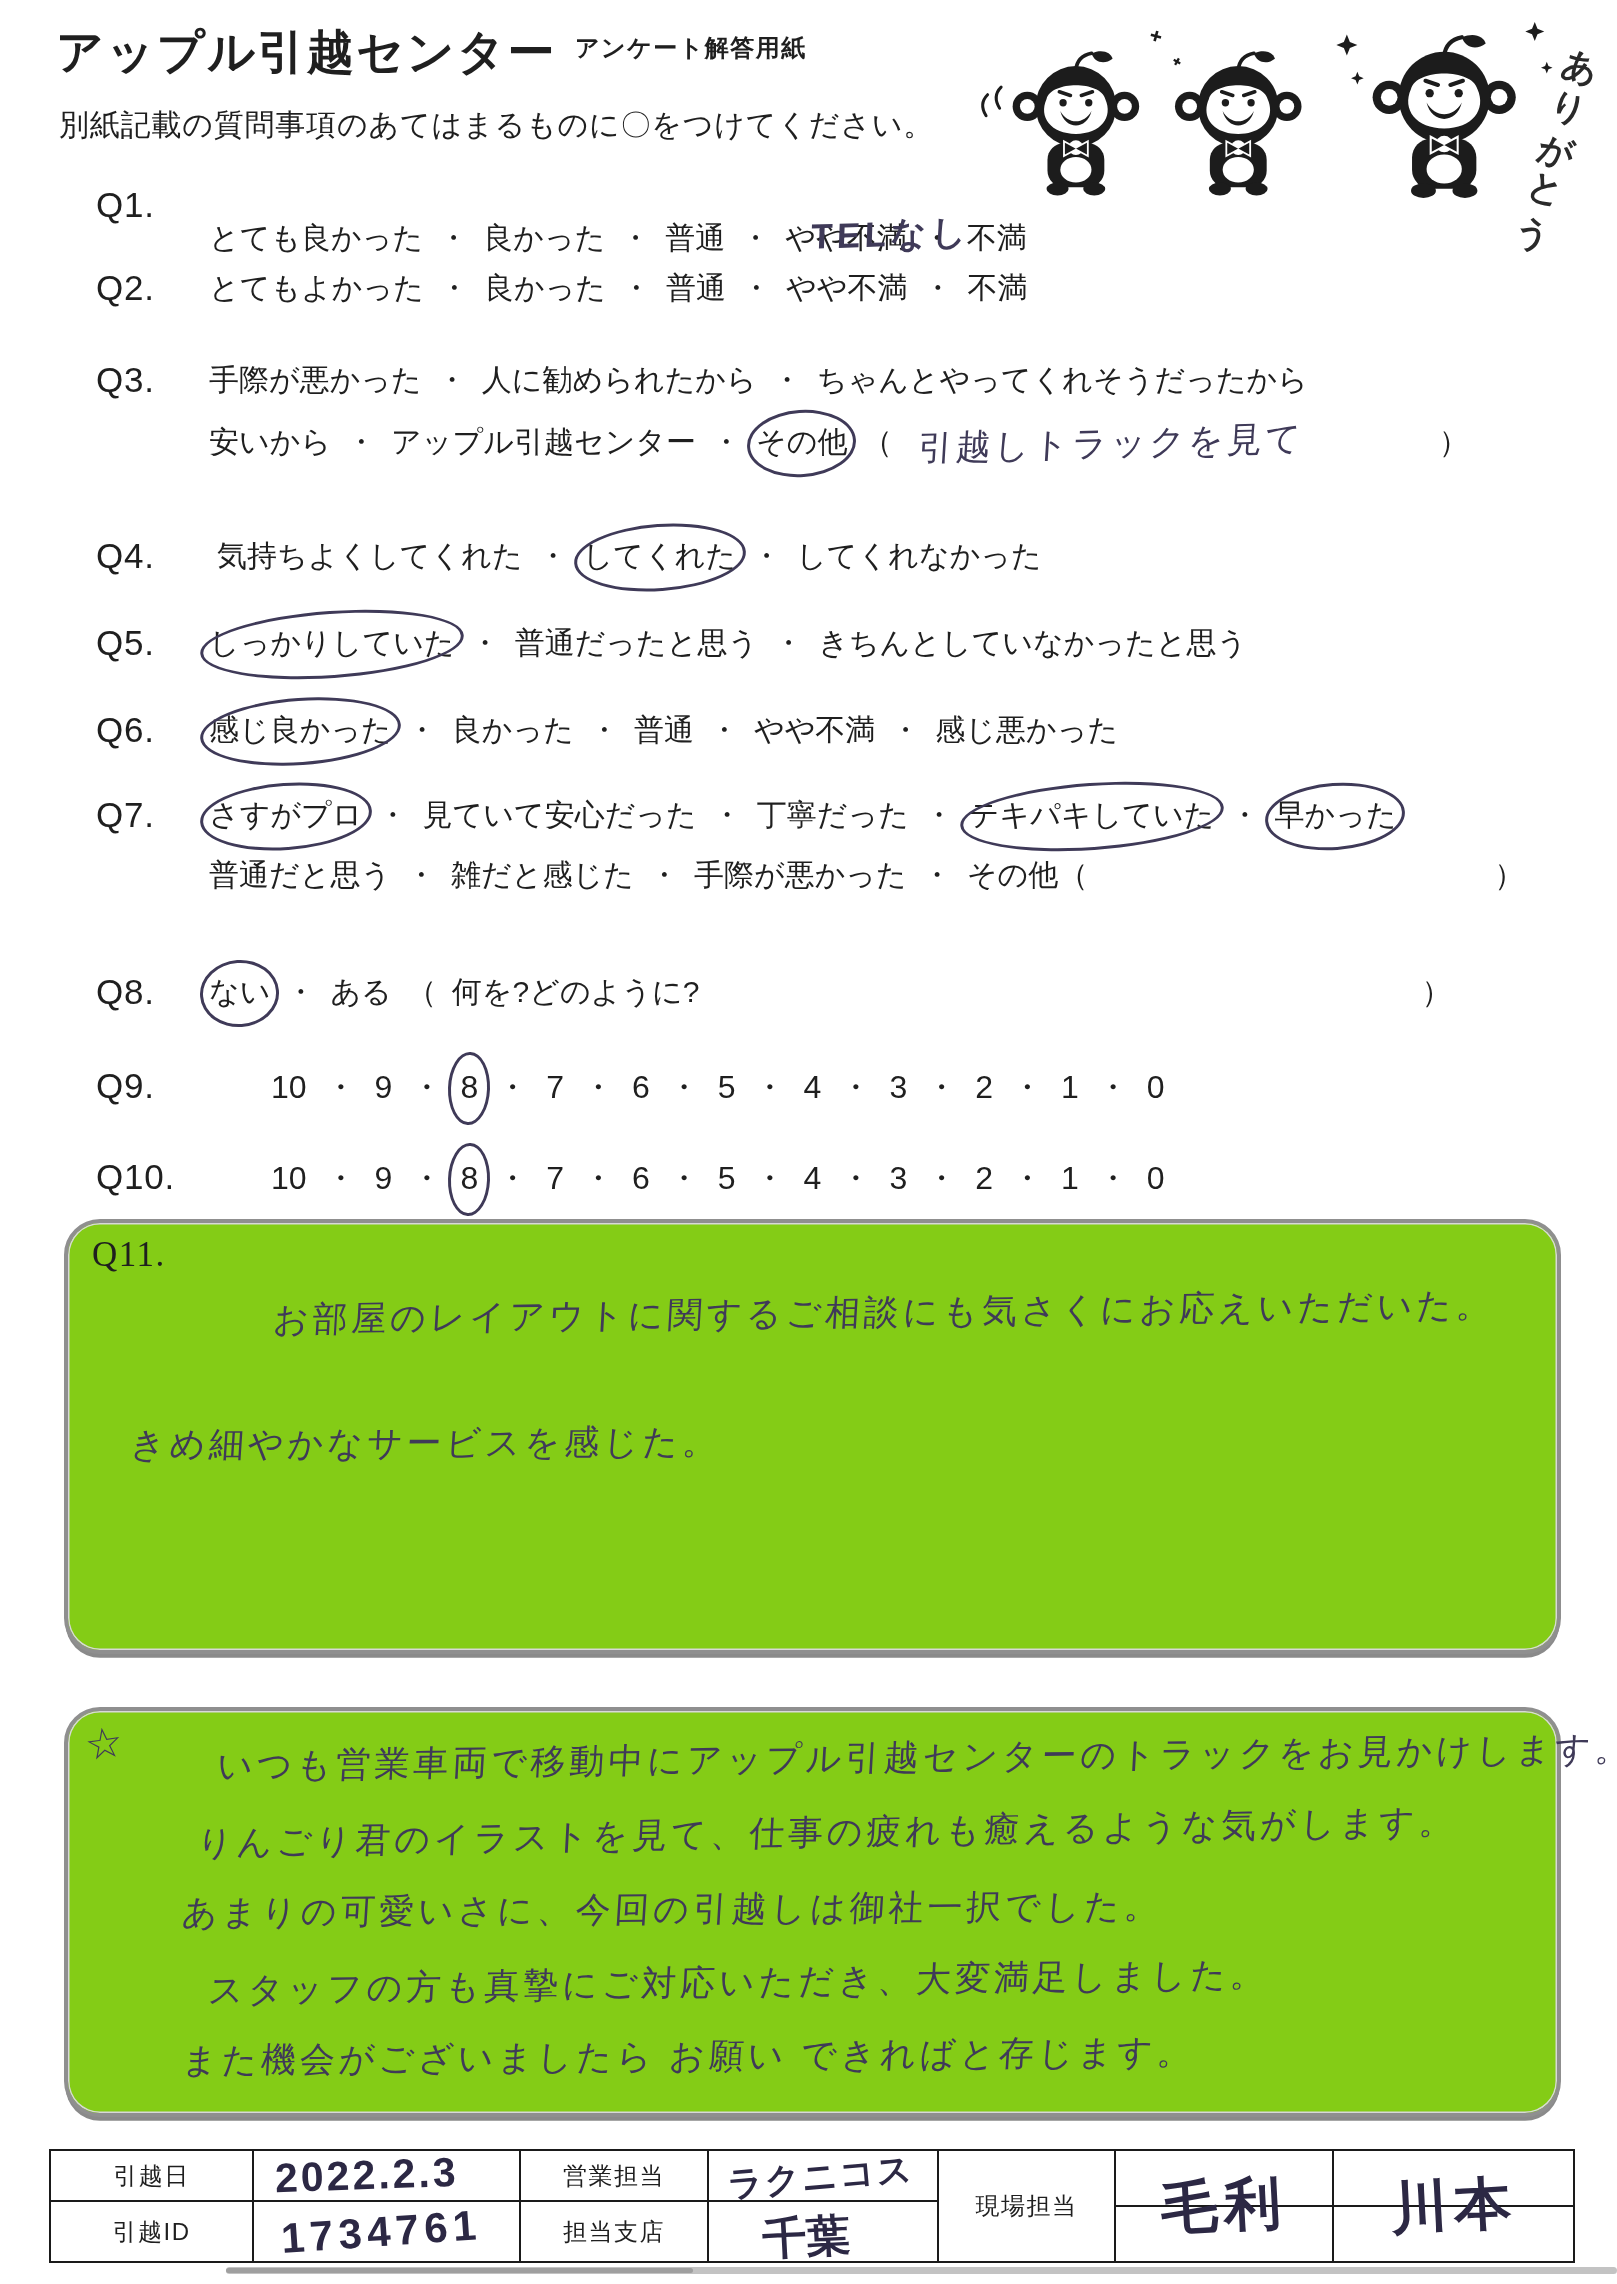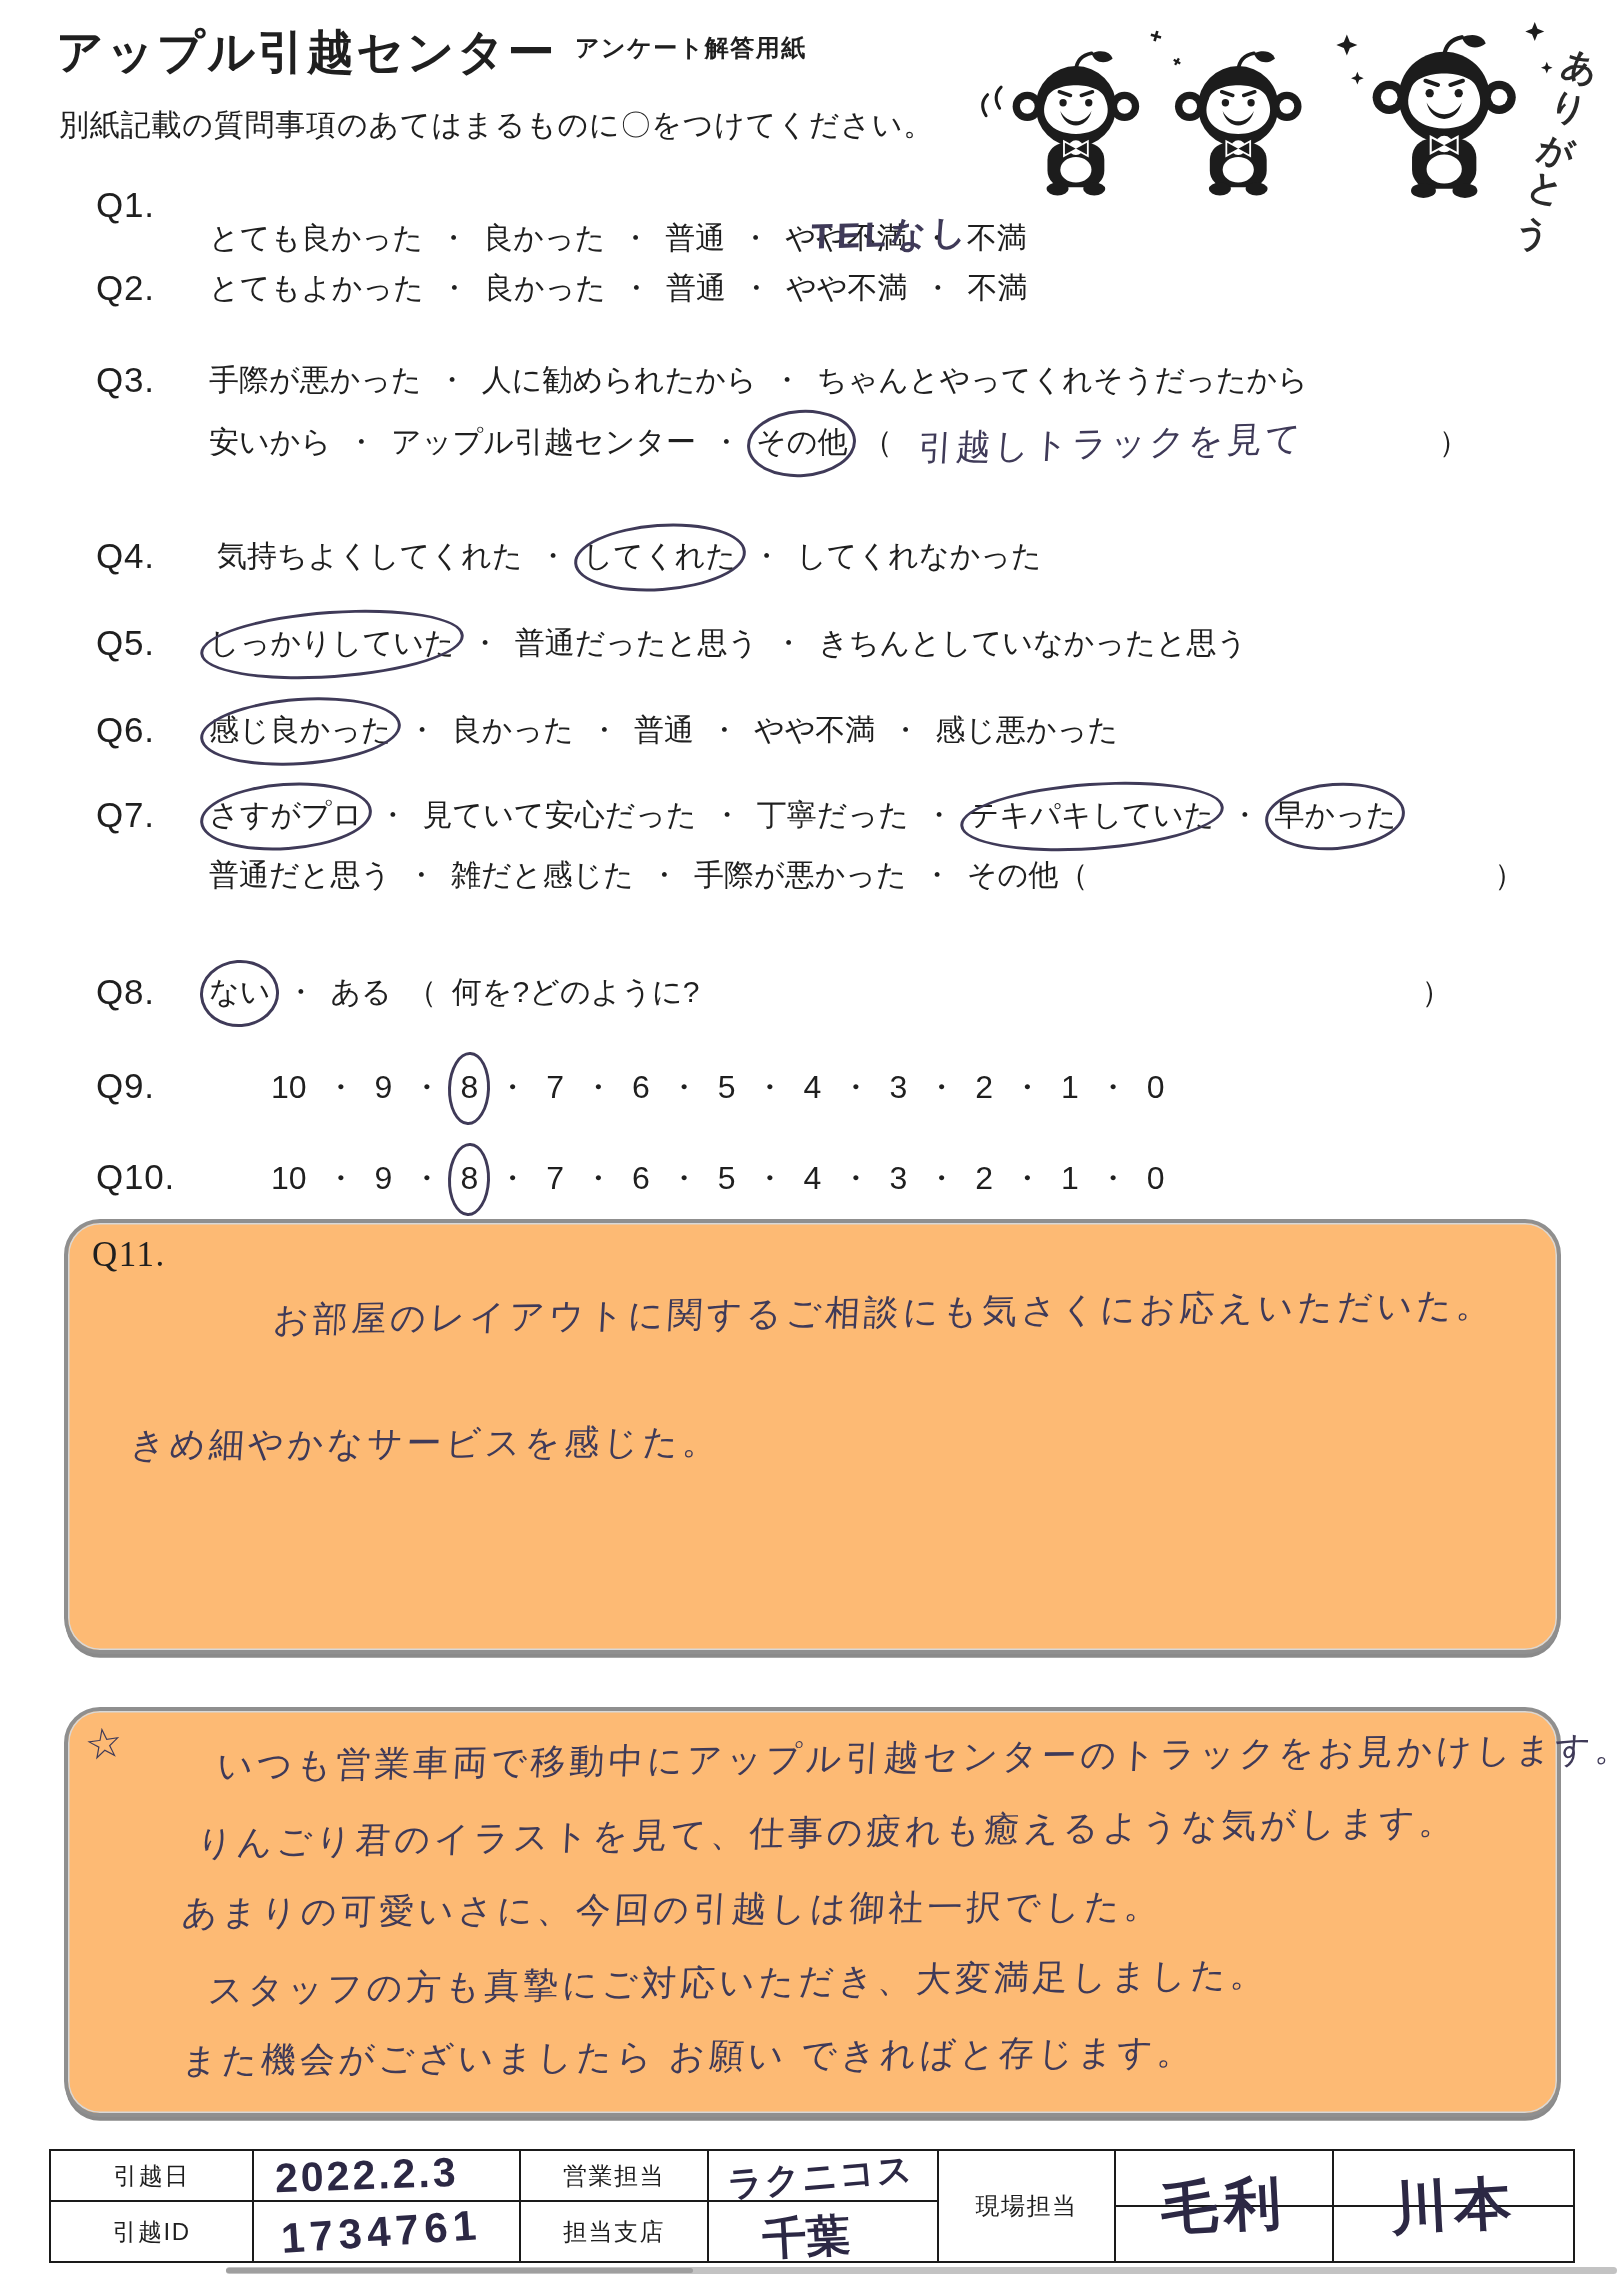--- a/index.html
+++ b/index.html
@@ -39,21 +39,21 @@
   .hwi{
     font-size:35px;color:var(--pen);letter-spacing:3px;font-weight:500;
     transform:rotate(-1.5deg) skewX(-5deg);vertical-align:-3px;margin-left:25.6px !important;
   }
   .tel-note{
     position:absolute;left:811px;top:211px;font-size:35px;color:var(--pen);font-weight:600;
     letter-spacing:4.5px;transform:rotate(-2deg) skewX(-4deg);
   }
   
   .box{
-    position:absolute;left:64px;width:1489px;background:#fdba74;
+    position:absolute;left:64px;width:1489px;background:#84cc16;
     border:4.5px solid var(--boxborder);border-radius:36px;
     box-shadow:0 5.3px 0 -1.5px #8a8a8a, inset 0 0 0 1.5px #d8d8d8;
   }
   .q11-box{top:1219px;height:427px;}
   .star-box{top:1707px;height:402px;}
   .q11-label{
     position:absolute;left:24px;top:12px;font-size:35px;
     font-family:"Liberation Serif", serif;letter-spacing:1.5px;
   }
   .star{position:absolute;left:16.6px;top:7.5px;font-size:42px;color:var(--pen);transform:rotate(-8deg);}

